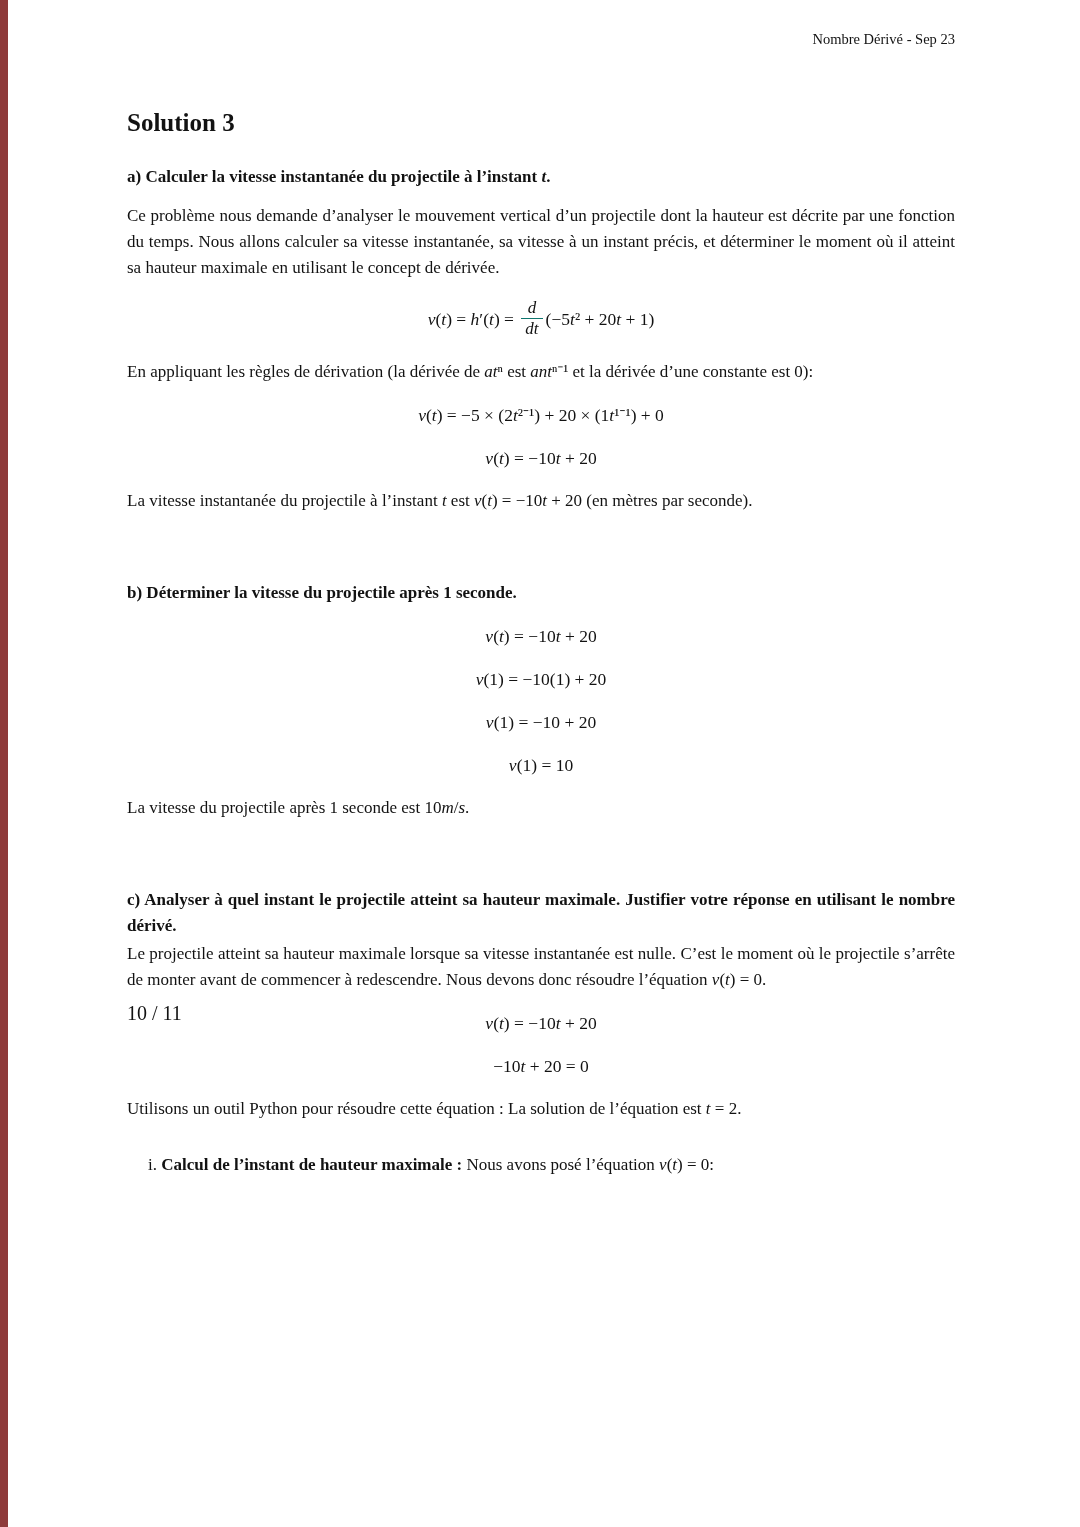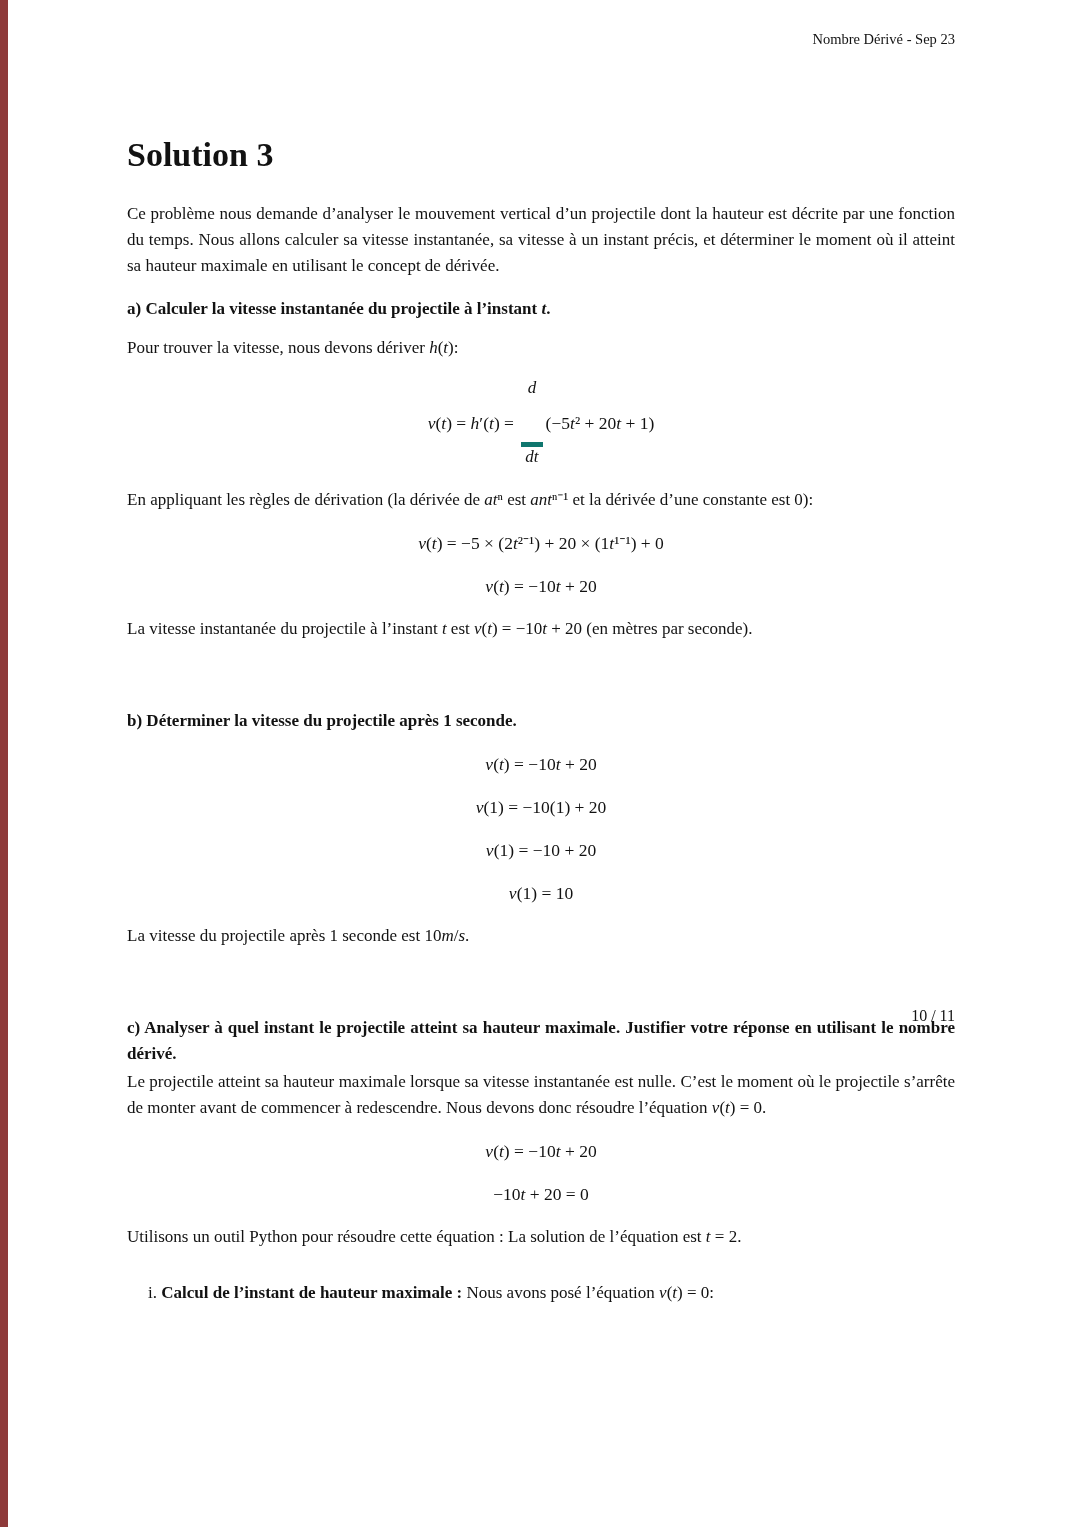--- a/index.html
+++ b/index.html
@@ -14,65 +14,64 @@
     position: absolute; left: 0; top: 0;
     width: 8px; height: 1527px;
     background: #8e3a3a;
   }
   .page {
     position: absolute; top: 0; left: 0;
     width: 1080px; height: 1071px;
     padding: 31px 125px 0 127px;
   }
   .header { text-align: right; font-size: 14.5px; line-height: 17px; }
-  h1 { font-size: 34px; font-weight: bold; margin: 88px 0 0 0; }
+  h1 { font-size: 25px; font-weight: bold; margin: 61px 0 0 0; }
   .para {
     font-size: 17px; line-height: 26px;
     text-align: justify; margin: 13px 0 0 0;
   }
   h1 + .para { margin-top: 27px; }
   .heading { font-weight: bold; }
   .gap-small { margin-top: 17px; }
   .gap-large { margin-top: 66px; }
   .flush { margin-top: 2px; }
   .equation {
     font-size: 17.5px; line-height: 26px;
     text-align: center; margin: 17px 0;
   }
   .eq-frac { margin: 19px 0 18px; }
   .frac {
     display: inline-block; vertical-align: middle;
     text-align: center; margin: 0 3px;
     transform: translateY(-2px);
   }
   .fnum, .fden { display: block; font-size: 17px; line-height: 20px; padding: 0 4px; }
-  .fden { border-top: 5px solid #0f766e; margin-top: 44px; }
+  .fden { border-top: 1px solid #0f766e; }
   .list-item { margin: 30px 0 0 21px; }
   .footer {
     position: absolute; bottom: 46px; left: 127px; width: 828px;
-    text-align: right; font-size: 16px;
+    text-align: left; font-size: 20px;
   }
 </style>
 </head>
 <body>
 
 <div class="edge-bar" style="background: rgb(142, 58, 58);"></div>
 
 <div class="page">
 
   <div class="header">
     <span>Nombre Dérivé - Sep 23</span>
   </div>
 
   <h1>Solution 3</h1>
 
+  <p class="para heading gap-small">a) Calculer la vitesse instantanée du projectile à l’instant <i>t</i>.</p>
+
   <p class="para">Ce problème nous demande d’analyser le mouvement vertical d’un projectile dont la hauteur est décrite par une fonction du temps. Nous allons calculer sa vitesse instantanée, sa vitesse à un instant précis, et déterminer le moment où il atteint sa hauteur maximale en utilisant le concept de dérivée.</p>
-
-  <p class="para heading gap-small">a) Calculer la vitesse instantanée du projectile à l’instant <i>t</i>.</p>
-  <p class="para">Pour trouver la vitesse, nous devons dériver <i>h</i>(<i>t</i>):</p>
 
   <div class="equation eq-frac">
     <span><i>v</i>(<i>t</i>) = <i>h</i>′(<i>t</i>) = </span><span class="frac"><span class="fnum"><i>d</i></span><span class="fden"><i>dt</i></span></span><span>(−5<i>t</i>² + 20<i>t</i> + 1)</span>
   </div>
 
   <p class="para">En appliquant les règles de dérivation (la dérivée de <i>at</i>ⁿ est <i>ant</i>ⁿ⁻¹ et la dérivée d’une constante est 0):</p>
 
   <div class="equation"><i>v</i>(<i>t</i>) = −5 × (2<i>t</i>²⁻¹) + 20 × (1<i>t</i>¹⁻¹) + 0</div>
   <div class="equation"><i>v</i>(<i>t</i>) = −10<i>t</i> + 20</div>
 

